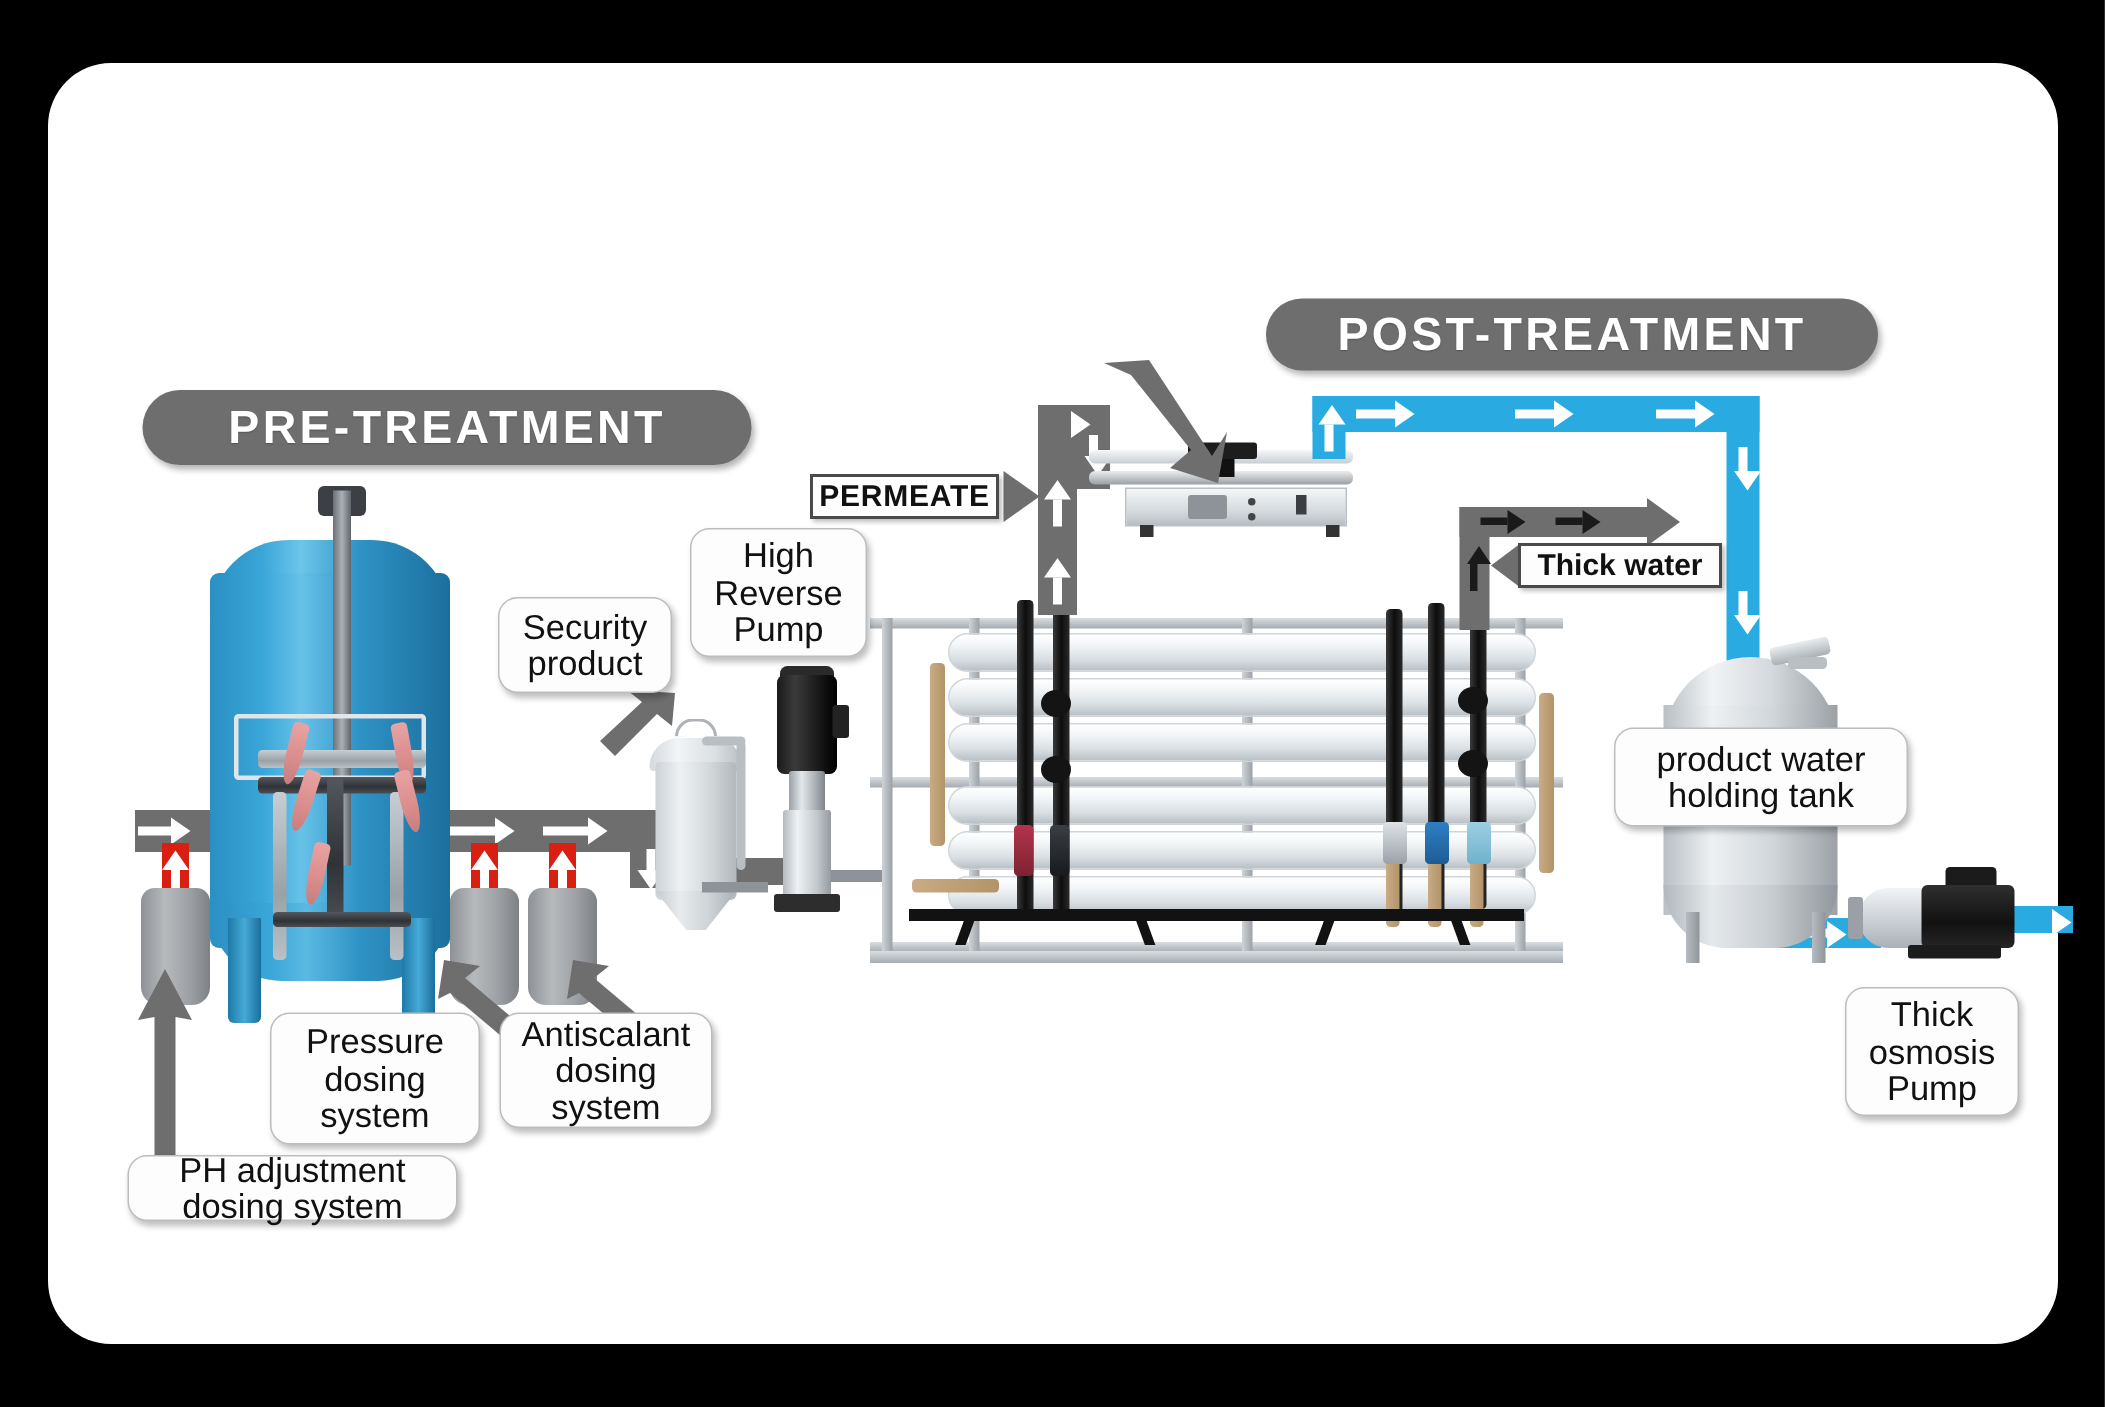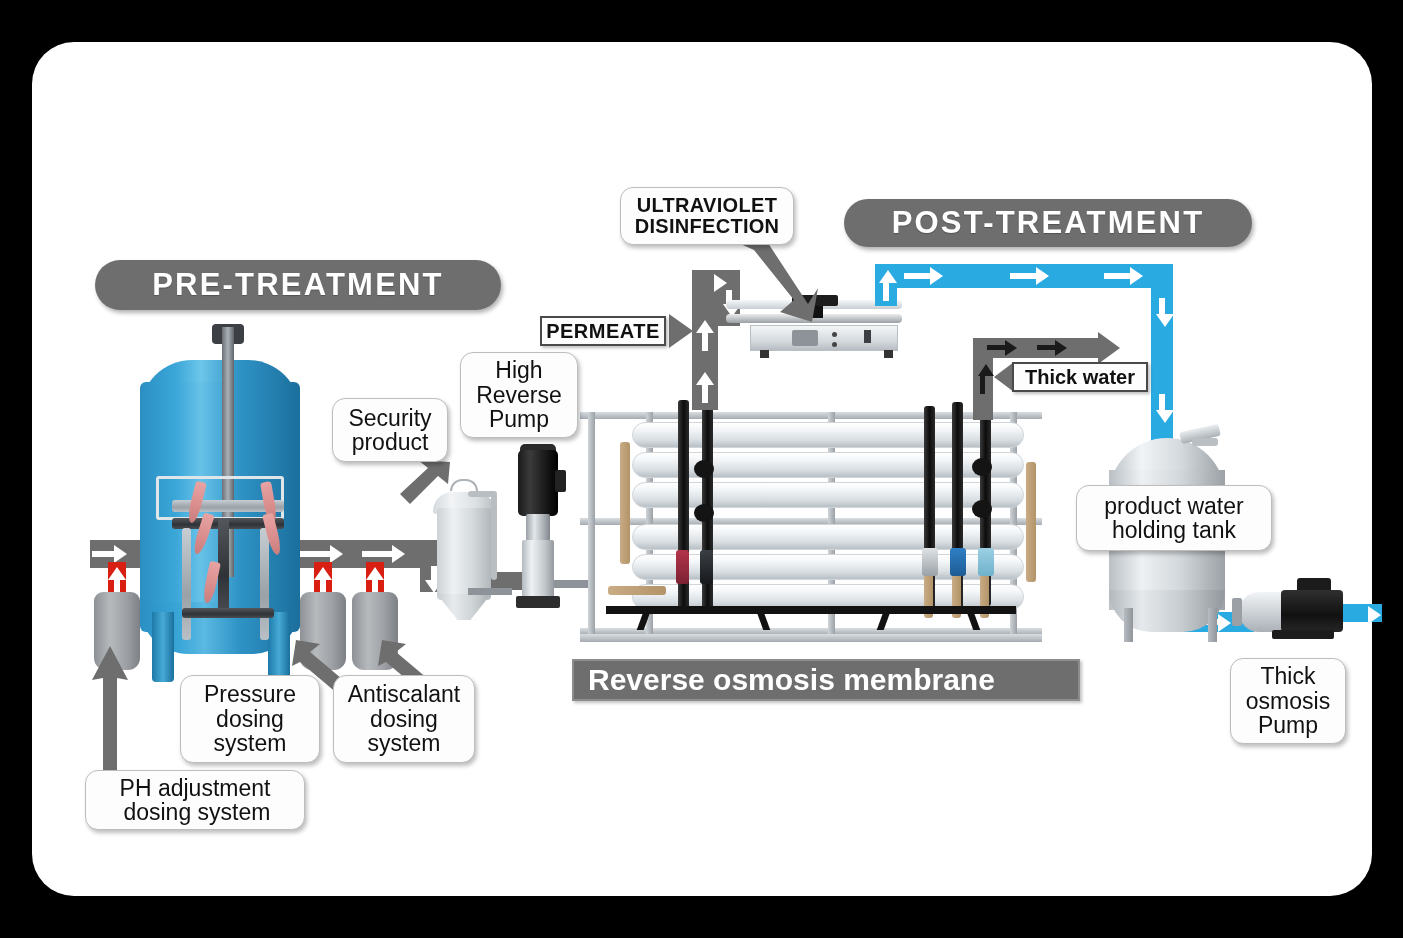--- a/index.html
+++ b/index.html
@@ -50,22 +50,22 @@
     display: flex; align-items: center; justify-content: center;
     text-align: center;
     line-height: 1.06;
     font-size: 23px;
     padding: 4px 9px;
   }
   #lbl-uv         { left: 588px; top: 145px; width: 174px; height: 58px; font-size: 20px; font-weight: bold; letter-spacing:.3px; }
   #lbl-security   { left: 300px; top: 356px; width: 116px; height: 64px; }
   #lbl-hpp        { left: 428px; top: 310px; width: 118px; height: 86px; }
   #lbl-reductant  { left: 148px; top: 633px; width: 140px; height: 88px; }
-  #lbl-antiscal   { left: 301px; top: 633px; width: 142px; height: 88px; }
-  #lbl-ph         { left: 53px;  top: 728px; width: 220px; height: 60px; text-align: right; }
+  #lbl-antiscal   { left: 301px; top: 633px; width: 142px; height: 77px; }
+  #lbl-ph         { left: 53px;  top: 728px; width: 220px; height: 44px; }
   #lbl-prodtank   { left: 1044px; top: 443px; width: 196px; height: 66px; }
   #lbl-wtpump     { left: 1198px; top: 616px; width: 116px; height: 86px; }
 
   
   .rectlabel {
     position: absolute;
     background: #fdfdfd;
     border: 2px solid #4a4a4a;
     color: #111;
     display: flex; align-items: center; justify-content: center;
@@ -440,26 +440,20 @@
 
     <div style="position:absolute; left:637px; top:272px; width:0; height:0; border-top:17px solid transparent; border-bottom:17px solid transparent; border-left:24px solid #6e6e6e;"></div>
 
     <div class="pill" id="pill-post">
       <span>POST-TREATMENT</span>
     </div>
     <div class="pill" id="pill-pre">
       <span>PRE-TREATMENT</span>
     </div>
 
-    <div class="callout" id="lbl-uv">
-      <div>
-        <div>ULTRAVIOLET</div>
-        <div>DISINFECTION</div>
-      </div>
-    </div>
 
     <div class="rectlabel" id="lbl-permeate">
       <span>PERMEATE</span>
     </div>
 
     <div class="rectlabel" id="lbl-thick">
       <span>Thick water</span>
     </div>
 
     <div class="callout" id="lbl-security">
@@ -470,23 +464,20 @@
     </div>
 
     <div class="callout" id="lbl-hpp">
       <div>
         <div>High</div>
         <div>Reverse</div>
         <div>Pump</div>
       </div>
     </div>
 
-    <div id="lbl-ro">
-      <span>Reverse osmosis membrane</span>
-    </div>
 
     <div class="callout" id="lbl-reductant">
       <div>
         <div>Pressure</div>
         <div>dosing</div>
         <div>system</div>
       </div>
     </div>
 
     <div class="callout" id="lbl-antiscal">

